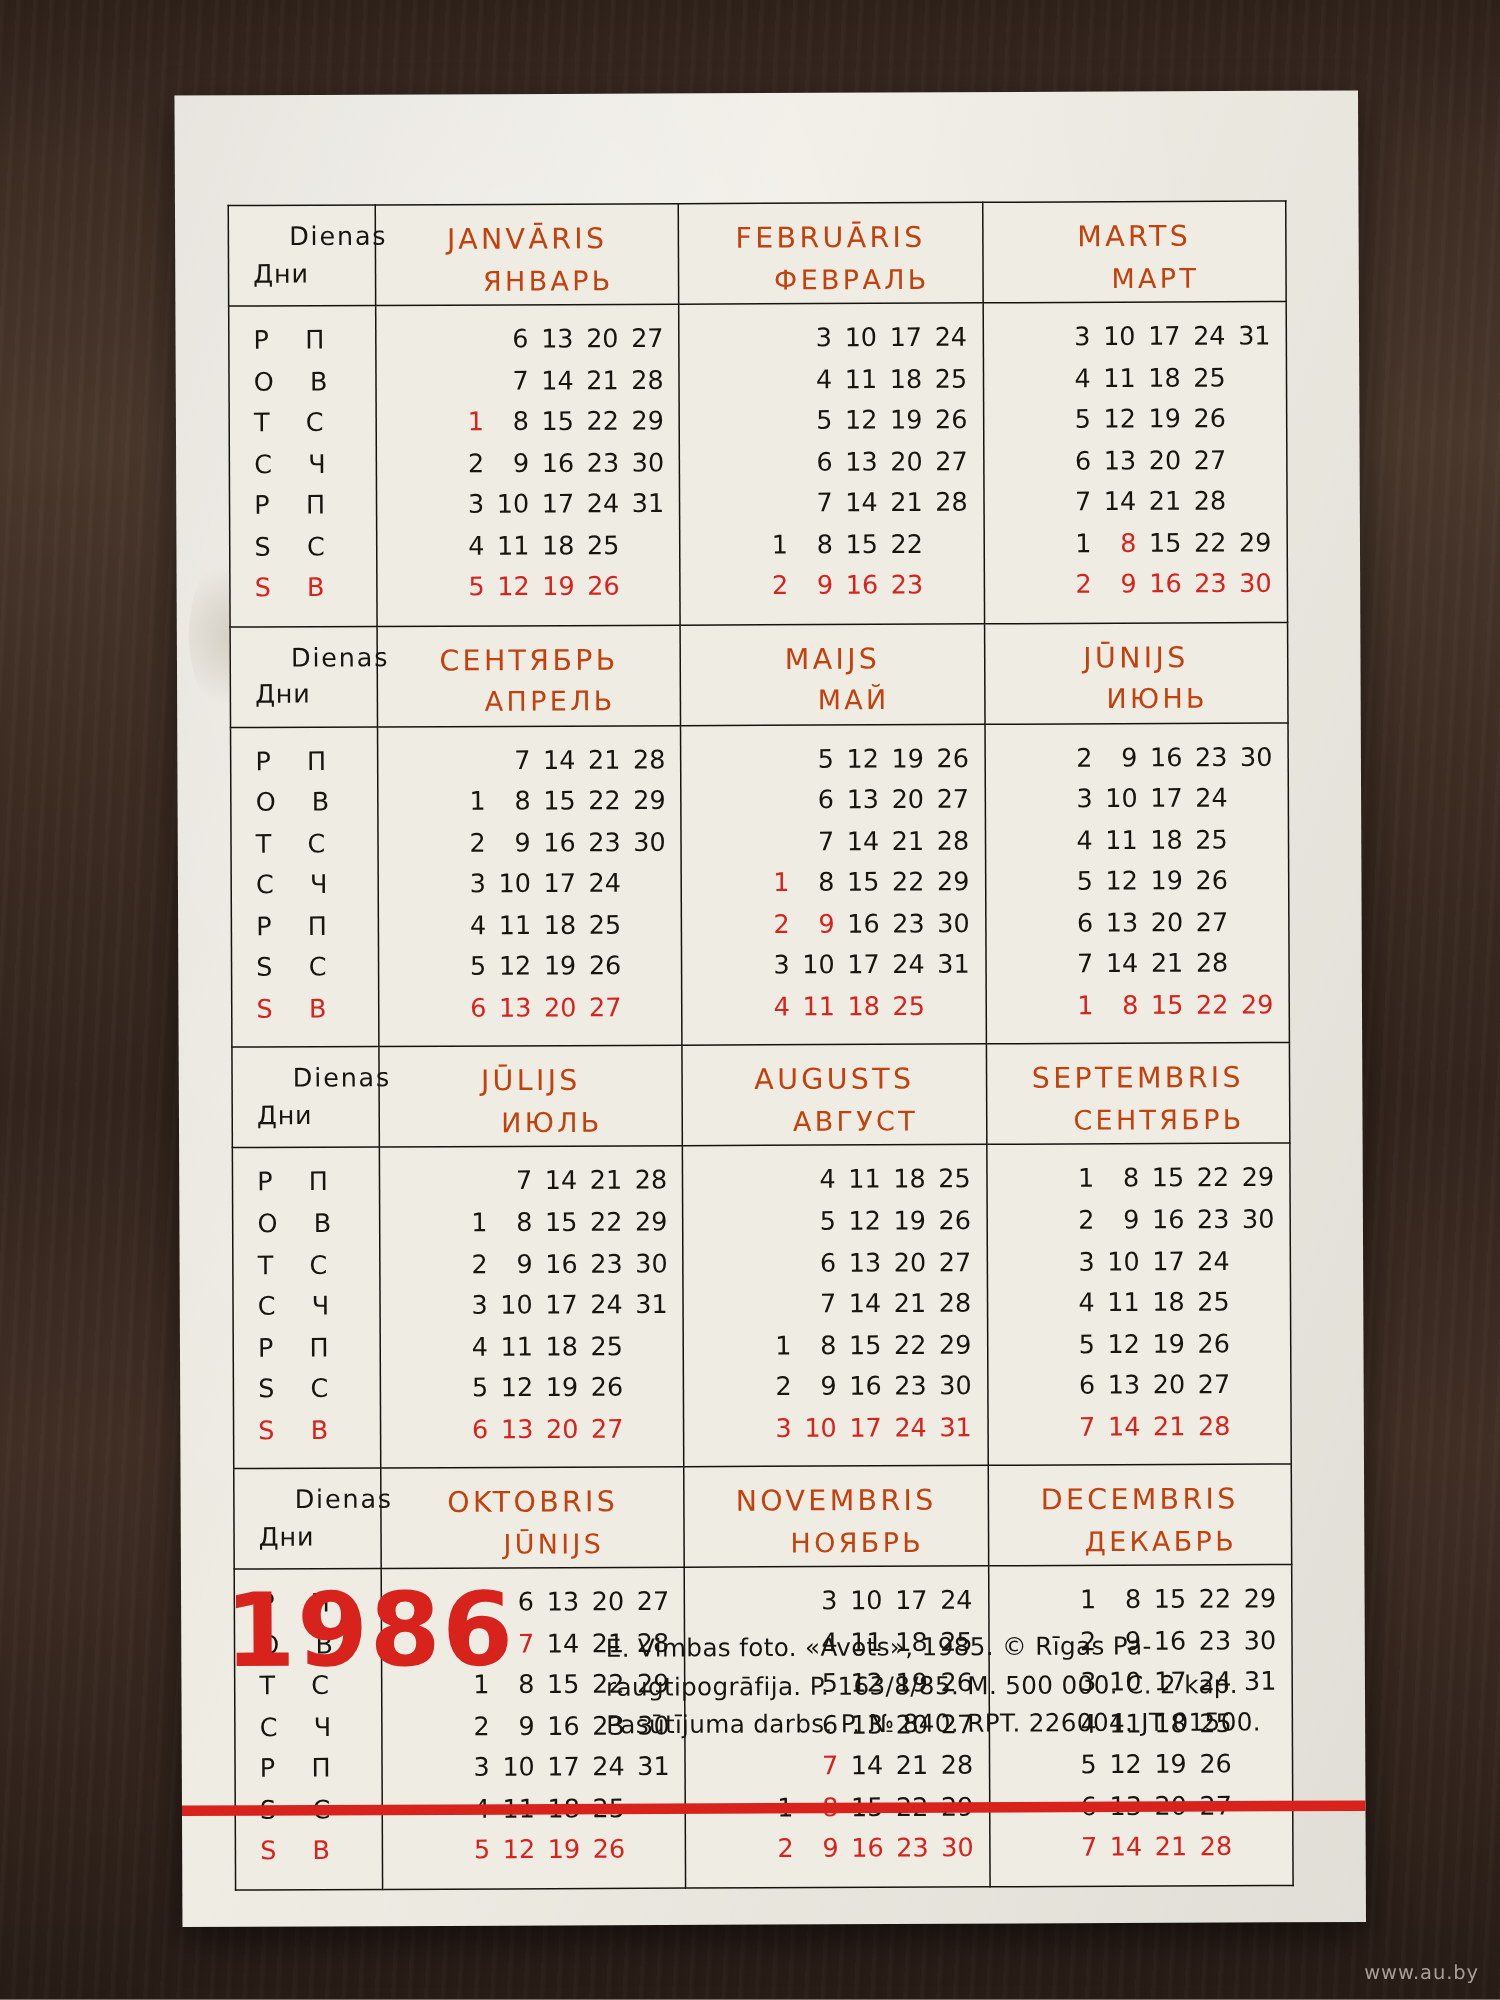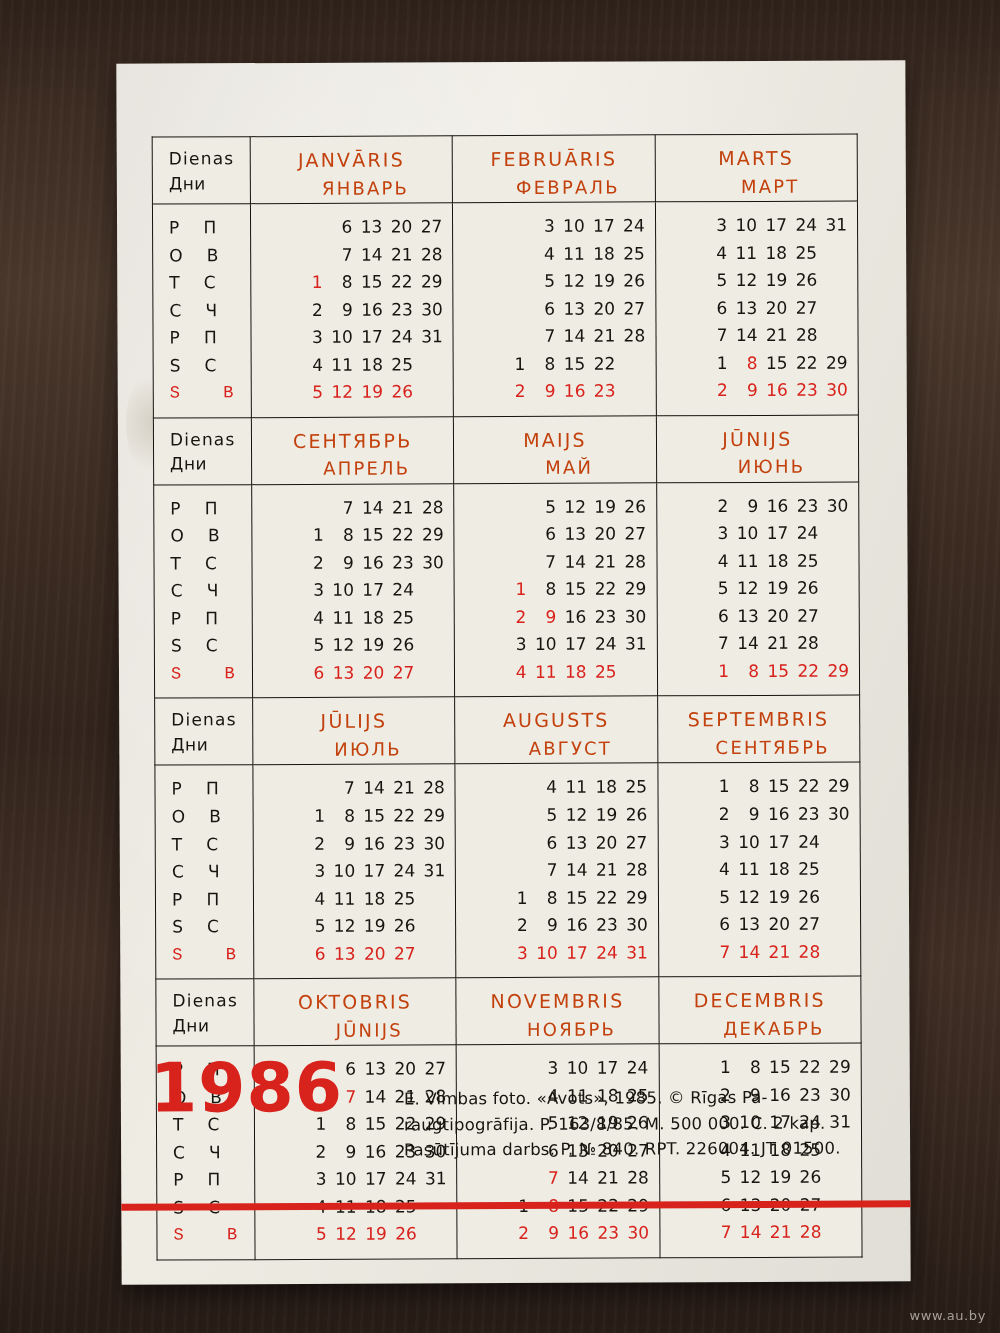--- a/index.html
+++ b/index.html
@@ -55,39 +55,39 @@
   .block-head{
     height:66px;
   }
   .hdr-days{
     padding:9px 0 0 16px;
     font-size:17px;
     letter-spacing:.5px;
     line-height:1.45;
     color:#17150f;
   }
-  .hdr-days .lv{letter-spacing:1.2px;}
+  .hdr-days .lv{letter-spacing:1.2px;margin-left:24px;}
   .hdr-month{
     text-align:center;
     padding-top:9px;
     font-size:19px;
     letter-spacing:2.2px;
     line-height:1.5;
     color:#c2410c;
   }
   .hdr-month .ru{font-size:18px;letter-spacing:2.2px;padding-left:28px;}
   .daycol{
     padding:10px 0 10px 16px;
     font-size:17px;
     line-height:1.62;
     color:#17150f;
     letter-spacing:.5px;
   }
   .daycol .row{white-space:pre;}
-  .daycol .sun{color:#d8231d;font-family:Liberation Mono, monospace;}
+  .daycol .sun{color:#d8231d;}
   .datescell{
     padding:10px 10px 10px 10px;
     font-size:17px;
     line-height:1.62;
     color:#17150f;
     font-variant-numeric:tabular-nums;
   }
   .datescell .row{
     display:block;
     text-align:right;

